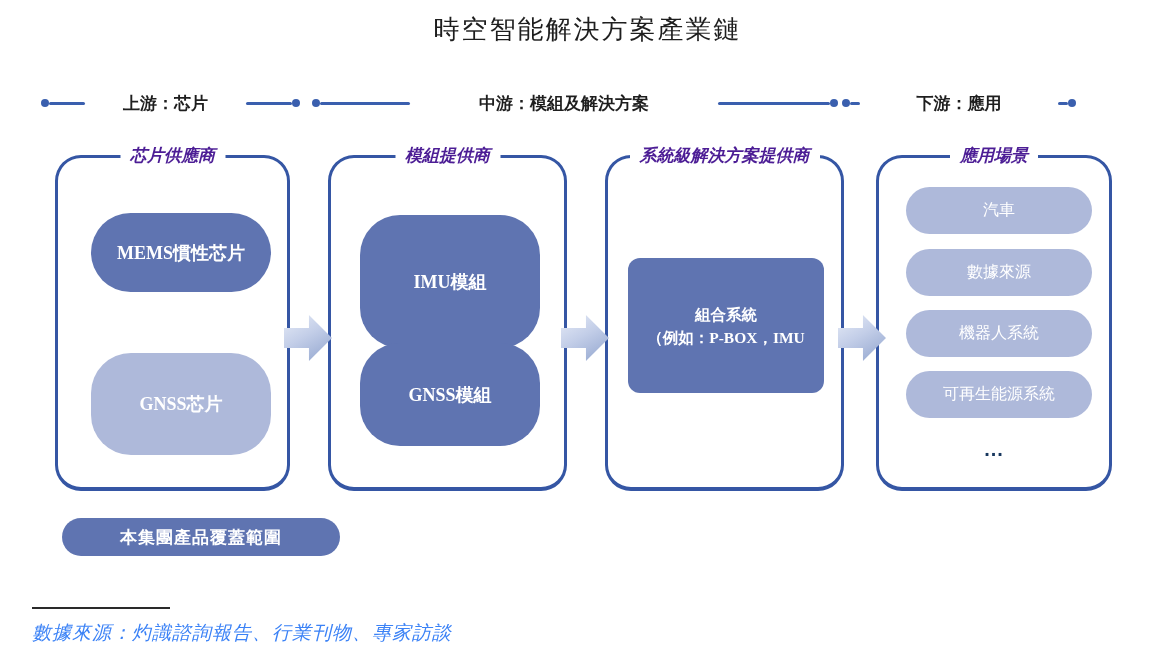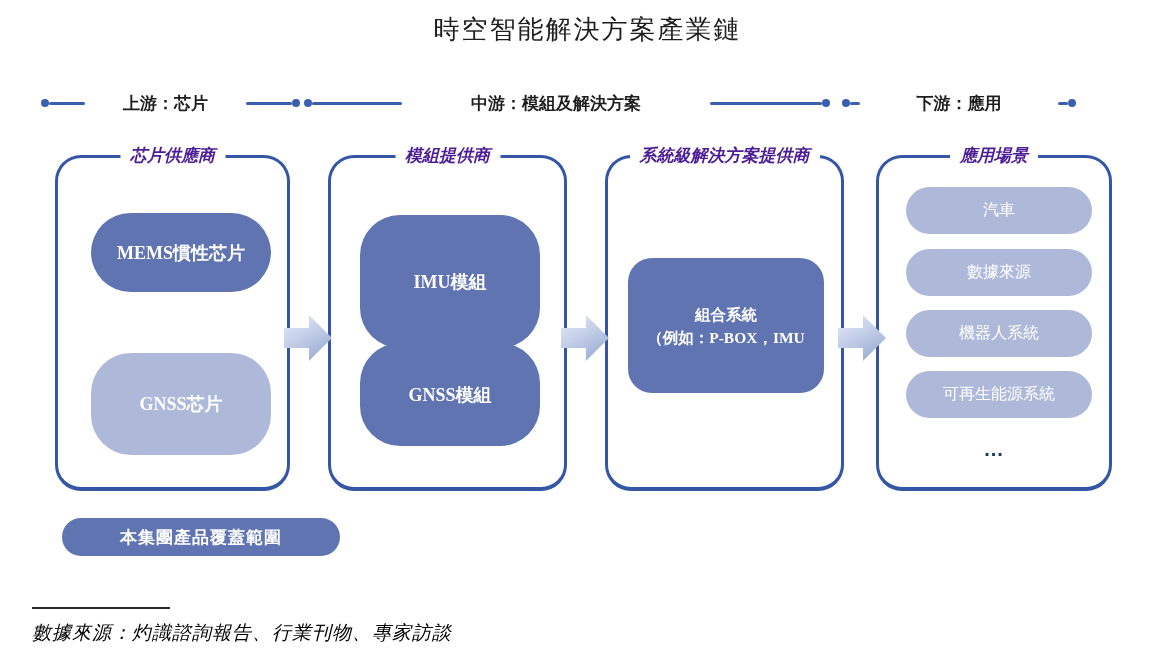--- a/index.html
+++ b/index.html
@@ -13,21 +13,21 @@
     font-size:26px;font-weight:normal;letter-spacing:2px;color:#1e1e1e;
   }
   
   .nav-seg{position:absolute;top:91px;height:24px;display:flex;align-items:center;}
   .nav-dot{width:8px;height:8px;border-radius:50%;background:var(--line-blue,#3a5fae);flex:0 0 auto;}
   .nav-line{height:3px;background:var(--line-blue,#3a5fae);border-radius:2px;flex:0 0 auto;}
   .nav-spacer{flex:1 1 auto;}
   .nav-label{font-size:17px;font-weight:bold;color:#1e1e1e;white-space:nowrap;}
   .seg1{left:41px;width:259px;}
   .seg1 .l-left{width:36px;} .seg1 .l-right{width:46px;}
-  .seg2{left:304px;width:526px;}
+  .seg2{left:312px;width:526px;}
   .seg2 .l-left{width:90px;} .seg2 .l-right{width:112px;}
   .seg3{left:842px;width:234px;}
   .seg3 .l-left{width:10px;} .seg3 .l-right{width:10px;}
   
   .column{
     position:absolute;top:155px;height:336px;
     border:3px solid var(--border-blue,#3556a4);
     border-bottom-width:4px;border-right-width:3.5px;
     border-radius:26px;background:#fff;box-sizing:border-box;
   }
@@ -46,21 +46,21 @@
     text-align:center;color:#ffffff;box-sizing:border-box;
   }
   .pill.dark{background:var(--pill-dark,#5f74b1);}
   .pill.light{background:var(--pill-light,#aeb9da);}
   .pill.serif{font-family:"Liberation Serif",serif;font-weight:bold;}
   .pill.sans{font-family:"Liberation Sans",sans-serif;}
   .p-mems {left:33px;top:55px; width:180px;height:79px;border-radius:40px;font-size:18px;}
   .p-gnssc{left:33px;top:195px;width:180px;height:102px;border-radius:40px;font-size:18px;}
   .p-imu  {left:29px;top:57px; width:180px;height:133px;border-radius:40px;font-size:18px;}
   .p-gnssm{left:29px;top:185px;width:180px;height:103px;border-radius:40px;font-size:18px;text-align:right;}
-  .p-combo{left:20px;top:100px;width:196px;height:135px;border-radius:24px;font-size:15.5px;line-height:23px;}
+  .p-combo{left:20px;top:100px;width:196px;height:135px;border-radius:12px;font-size:15.5px;line-height:23px;}
   .p-app  {left:27px;width:186px;height:47px;border-radius:24px;font-size:16px;}
   .p-app1{top:29px;} .p-app2{top:91px;} .p-app3{top:152px;} .p-app4{top:213px;}
   .more-dots{
     position:absolute;top:280px;left:0;width:100%;text-align:center;
     font-size:20px;font-weight:bold;color:#17375e;letter-spacing:1px;
   }
   
   .flow-arrow{
     position:absolute;top:314px;width:48px;height:48px;z-index:3;
     background:linear-gradient(150deg,#e7ecf7 0%,#c3cee8 45%,#8fa3cd 100%);
@@ -71,21 +71,21 @@
   .legend-pill{
     position:absolute;left:62px;top:518px;width:278px;height:38px;border-radius:20px;
     background:var(--pill-dark,#5f74b1);color:#fff;display:flex;align-items:center;justify-content:center;
     font-size:17px;font-weight:bold;letter-spacing:1px;
   }
   
   .source-rule{position:absolute;left:32px;top:607px;width:138px;height:2px;background:#2a2a2a;}
   .source-text{
     position:absolute;left:32px;top:620px;
     font-family:"Liberation Serif",serif;font-style:italic;
-    font-size:19px;color:#000000;letter-spacing:1px;
+    font-size:19px;color:#3b82f6;letter-spacing:1px;
   }
 </style>
 </head>
 <body>
 
 <div class="canvas">
 
   <div class="title">時空智能解決方案產業鏈</div>
 
   <div class="nav-seg seg1">

